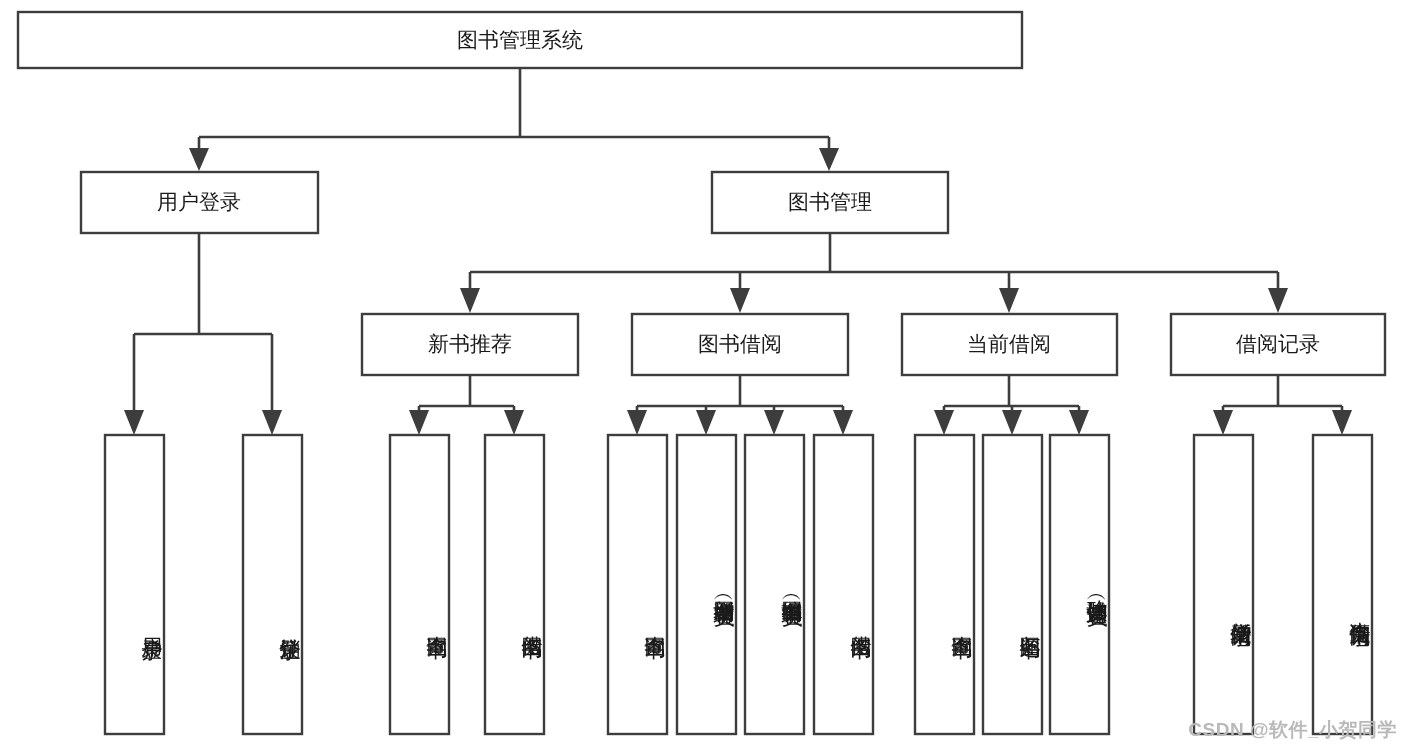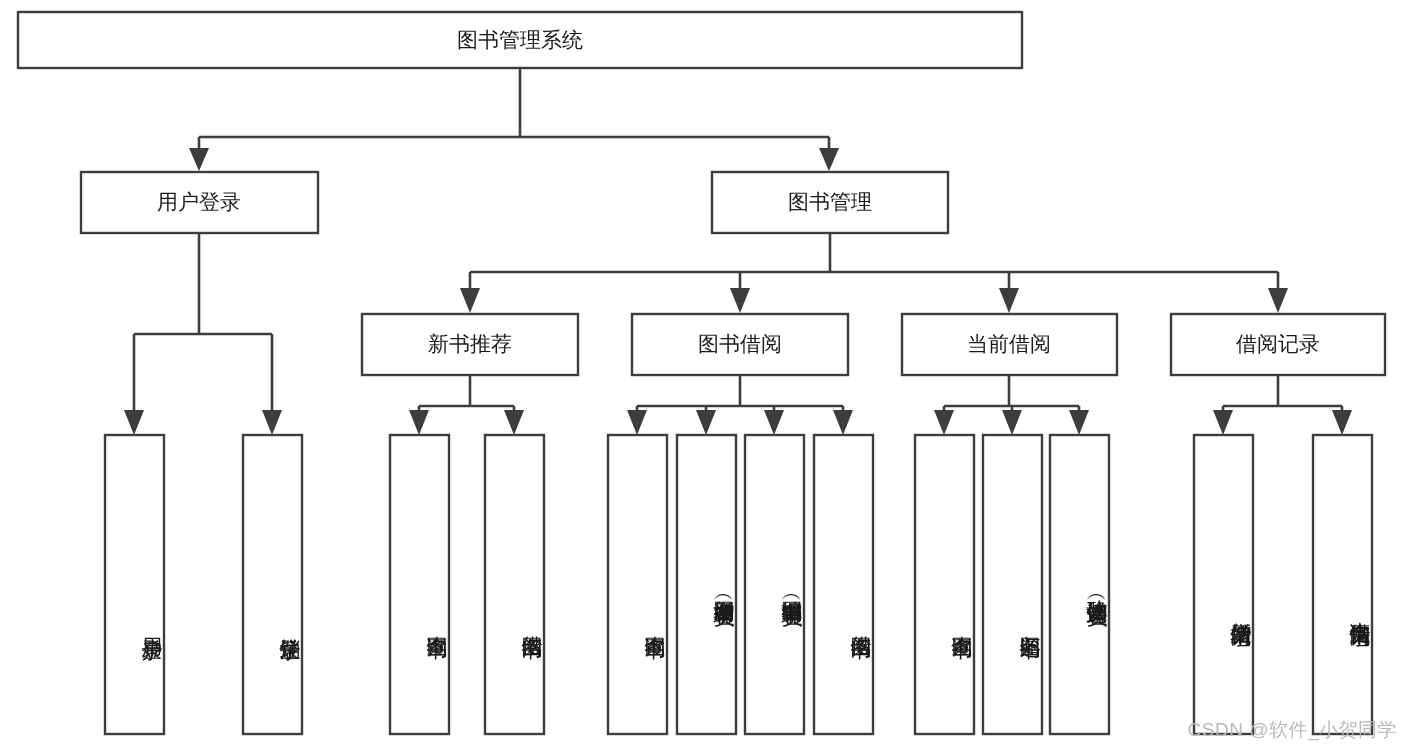--- a/index.html
+++ b/index.html
@@ -67,20 +67,21 @@
   }
   .watermark {
     position: absolute;
     right: 8px;
     bottom: 4px;
     font-family: "Liberation Sans", "DejaVu Sans", sans-serif;
     font-size: 19px;
     color: #b9b9b9;
     white-space: nowrap;
     letter-spacing: 0.5px;
+    font-weight: bold;
   }
 </style>
 </head>
 <body>
 
 <div id="diagram-root">
 
   <svg id="flow-svg" viewBox="0 0 1405 747">
 
     <g>

